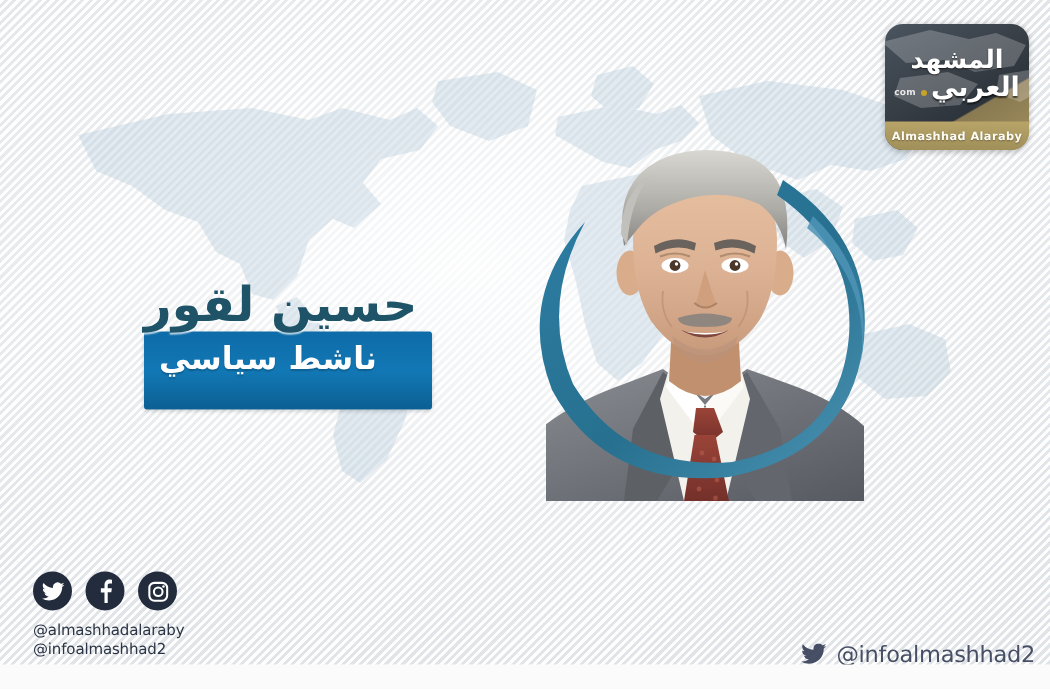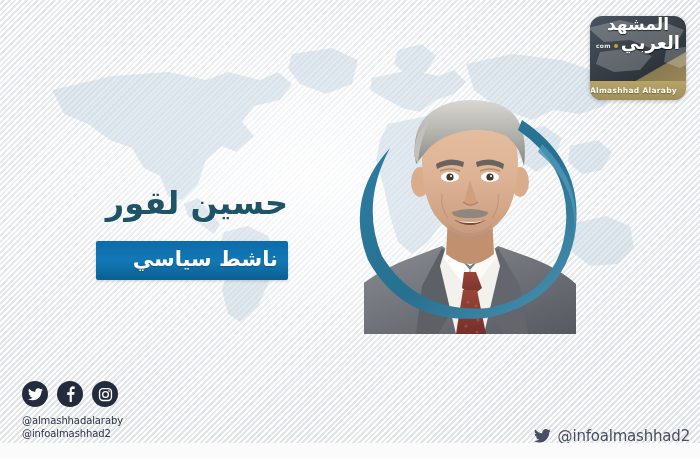--- a/index.html
+++ b/index.html
@@ -62,21 +62,21 @@
     display:flex; flex-direction:column;
     align-items:center; justify-content:flex-start;
   }
   .logo-globe {
     position:absolute; left:-10px; top:-6px;
     width:120px; height:70px; opacity:0.22;
   }
   .logo-globe svg { width:100%; height:100%; }
   .logo-ar {
     position:relative; z-index:2;
-    margin-top:0;
+    margin-top:16px;
     text-align:center;
     color:#ffffff;
     line-height:1.0;
   }
   .logo-ar-1 {
     font-size:17px; font-weight:bold; letter-spacing:0px;
     text-shadow:0 1px 1px rgba(0,0,0,0.6);
   }
   .logo-ar-2row {
     display:flex; align-items:flex-end; justify-content:center;
@@ -90,21 +90,21 @@
     width:4px; height:4px; border-radius:50%;
     background:#c9a227; margin-bottom:4px;
   }
   .logo-ar-2 {
     font-size:18px; font-weight:bold;
     text-shadow:0 1px 1px rgba(0,0,0,0.6);
   }
   .logo-band {
     position:absolute; left:0; bottom:0; width:100%; height:19px;
     background:linear-gradient(180deg,#b8a468 0%,#a08f5a 100%);
-    display:flex; align-items:center; 
+    display:flex; align-items:center; justify-content:center;
   }
   .logo-band span {
     font-size:7.5px; font-weight:bold; color:#fdfdf6;
     letter-spacing:0.3px; white-space:nowrap;
     text-shadow:0 1px 1px rgba(0,0,0,0.35);
   }
 
   
   .portrait-wrap {
     position:absolute; left:346px; top:86px;
@@ -117,33 +117,33 @@
   .portrait-photo {
     position:absolute; left:18px; top:4px;
     width:212px; height:244px;
     overflow:hidden;
   }
   .portrait-photo svg { width:100%; height:100%; display:block; }
 
   
   .name-block {
     position:absolute; left:96px; top:186px;
-    width:192px; text-align:right;
+    width:192px; text-align:left;
   }
   .person-name {
     font-size:32px; font-weight:bold;
     color:#1f5468;
     direction:rtl;
     line-height:1.1;
     text-shadow:0 1px 1px rgba(255,255,255,0.7);
   }
   .title-band {
-    margin-top:20px;
+    margin-top:0;
     background:linear-gradient(180deg,#0d6ba8 0%,#1278b5 50%,#0b5f93 100%);
-    padding:7px 10px 9px;
+    padding:7px 10px 22px;
     border-radius:2px;
     box-shadow:0 1px 3px rgba(0,0,0,0.18);
   }
   .title-band span {
     display:block;
     font-size:21px; font-weight:bold; color:#ffffff;
     direction:rtl; line-height:1.1;
     text-shadow:0 1px 1px rgba(0,0,0,0.2);
   }
 

